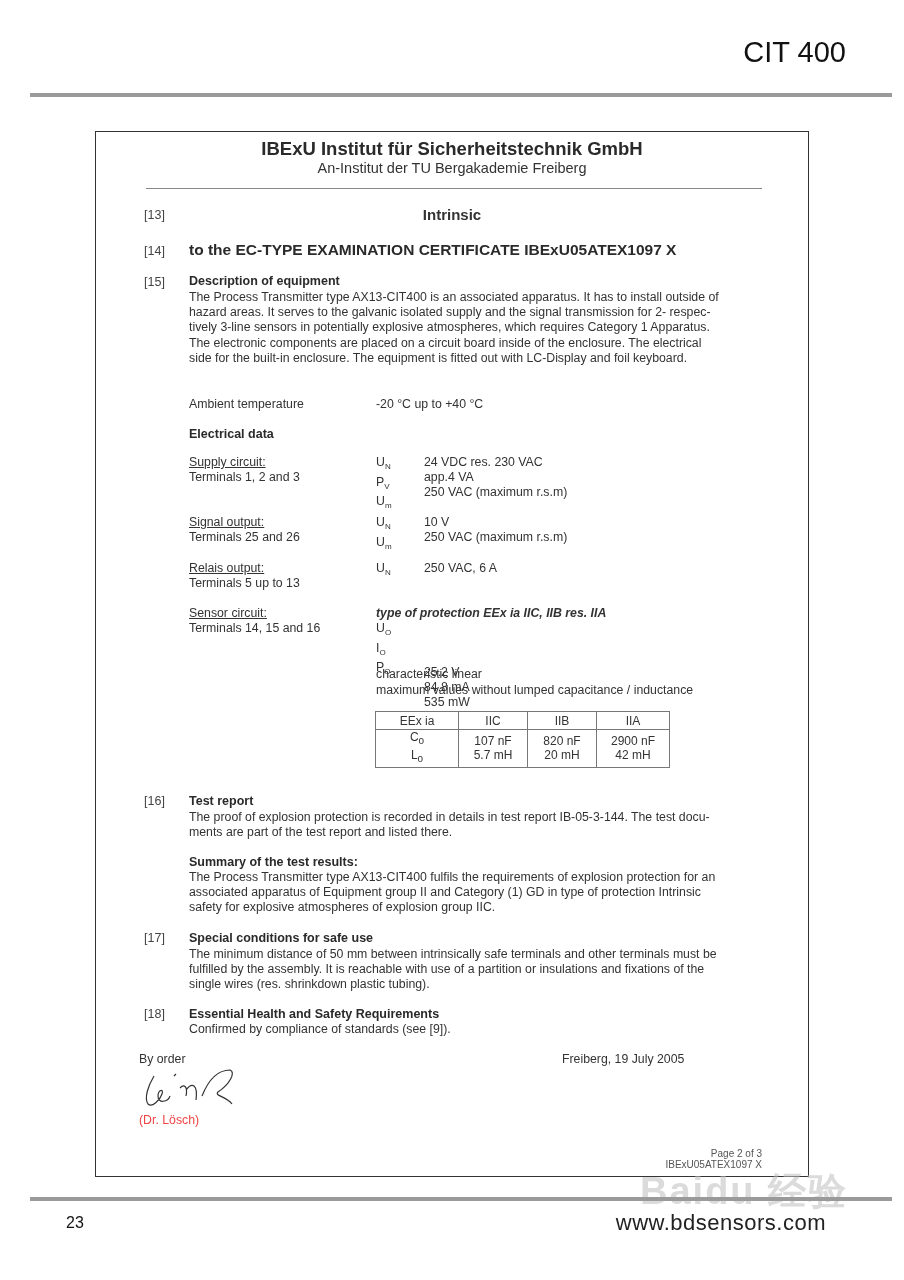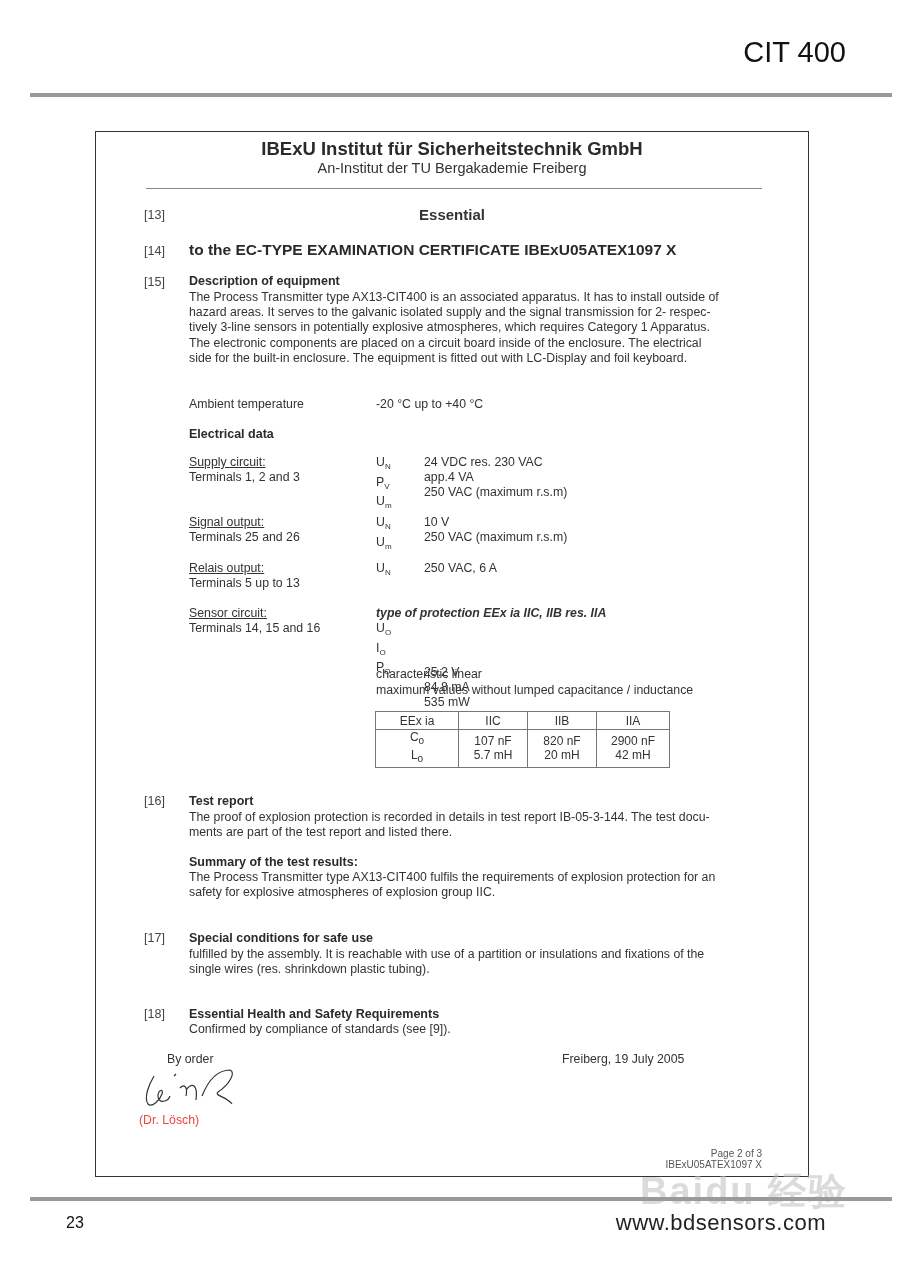--- a/index.html
+++ b/index.html
@@ -45,21 +45,21 @@
 <div class="abs product-title">CIT 400</div>
 <div class="abs hrule" style="top:93px;"></div>
 
 <div class="abs cert-box"></div>
 
 <div class="abs inst-name">IBExU Institut für Sicherheitstechnik GmbH</div>
 <div class="abs inst-sub">An-Institut der TU Bergakademie Freiberg</div>
 <div class="abs inst-rule"></div>
 
 <div class="abs num" style="top:208px;">[13]</div>
-<div class="abs sched">Essential</div>
+<div class="abs sched">Intrinsic</div>
 
 <div class="abs num" style="top:244px;">[14]</div>
 <div class="abs cert-title">to the EC-TYPE EXAMINATION CERTIFICATE IBExU05ATEX1097 X</div>
 
 <div class="abs num" style="top:275px;">[15]</div>
 <div class="abs h" style="top:274px;">Description of equipment</div>
 <div class="abs p" style="top:290px;">
   <div>The Process Transmitter type AX13-CIT400 is an associated apparatus. It has to install outside of</div>
   <div>hazard areas. It serves to the galvanic isolated supply and the signal transmission for 2- respec-</div>
   <div>tively 3-line sensors in potentially explosive atmospheres, which requires Category 1 Apparatus.</div>
@@ -160,35 +160,37 @@
 
 <div class="abs num" style="top:794px;">[16]</div>
 <div class="abs h" style="top:794px;">Test report</div>
 <div class="abs p" style="top:810px;">
   <div>The proof of explosion protection is recorded in details in test report IB-05-3-144. The test docu-</div>
   <div>ments are part of the test report and listed there.</div>
 </div>
 <div class="abs h" style="top:855px;">Summary of the test results:</div>
 <div class="abs p" style="top:870px; text-align:left;">
   <div>The Process Transmitter type AX13-CIT400 fulfils the requirements of explosion protection for an</div>
+  <div>associated apparatus of Equipment group II and Category (1) GD in type of protection Intrinsic</div>
   <div>safety for explosive atmospheres of explosion group IIC.</div>
 </div>
 
 <div class="abs num" style="top:931px;">[17]</div>
 <div class="abs h" style="top:931px;">Special conditions for safe use</div>
 <div class="abs p" style="top:947px; text-align:left;">
+  <div>The minimum distance of 50 mm between intrinsically safe terminals and other terminals must be</div>
   <div>fulfilled by the assembly. It is reachable with use of a partition or insulations and fixations of the</div>
   <div>single wires (res. shrinkdown plastic tubing).</div>
 </div>
 
 <div class="abs num" style="top:1007px;">[18]</div>
 <div class="abs h" style="top:1007px;">Essential Health and Safety Requirements</div>
 <div class="abs p" style="top:1022px;">Confirmed by compliance of standards (see [9]).</div>
 
-<div class="abs lbl" style="top:1052px; left:139px;margin-left:28px;">By order</div>
+<div class="abs lbl" style="top:1052px; left:139px;">By order</div>
 <div class="abs lbl" style="top:1052px; left:562px;">Freiberg, 19 July 2005</div>
 <svg class="abs" style="left:140px; top:1066px;" width="110" height="46" viewBox="0 0 110 46">
   <path d="M14 10 C8 20, 4 32, 8 38 C12 42, 20 34, 22 28 C24 22, 18 24, 18 30 C18 38, 28 36, 30 30 M34 10 L36 8 M40 22 C44 18, 48 20, 46 30 M46 24 C52 16, 58 18, 56 34 M62 30 C66 20, 74 4, 90 4 C96 6, 90 18, 78 26 C74 30, 86 30, 92 38" fill="none" stroke="#333" stroke-width="1.2"></path>
 </svg>
 <div class="abs sig-name">(Dr. Lösch)</div>
 
 <div class="abs page-ref">
   <div>Page 2 of 3</div>
   <div>IBExU05ATEX1097 X</div>
 </div>

